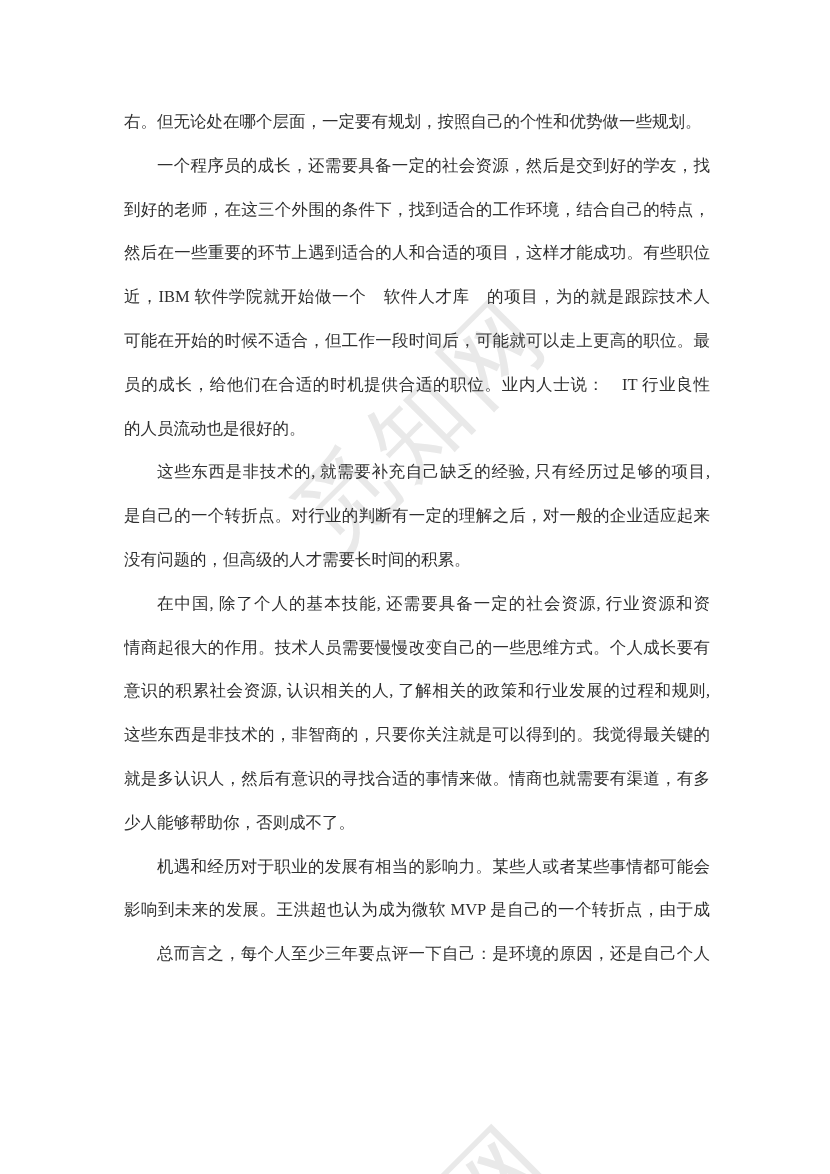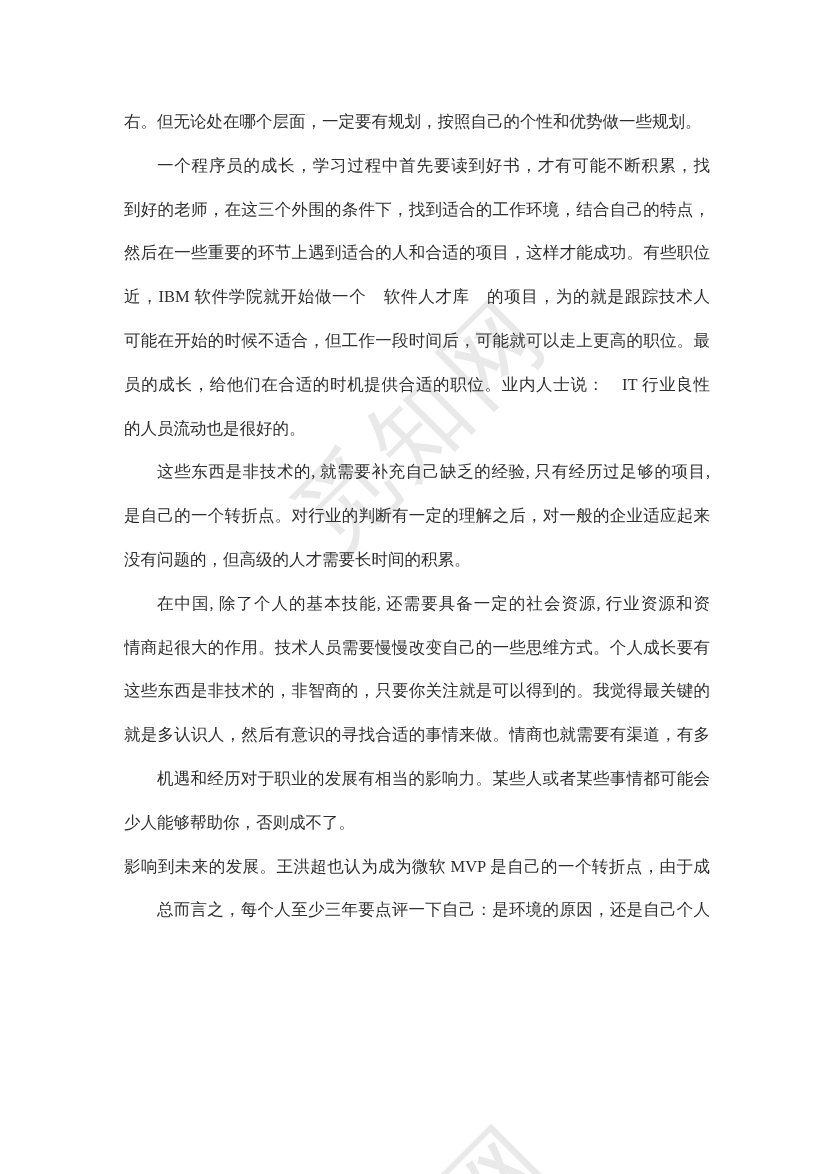--- a/index.html
+++ b/index.html
@@ -54,32 +54,33 @@
   }
 </style>
 </head>
 <body>
 
 <div class="page">
   <div class="watermark center" style="color: rgb(233, 233, 233);">觅知网</div>
   <div class="watermark bottom" style="color: rgb(233, 233, 233);">觅知网</div>
   <div class="text-block" style="color: rgb(47, 47, 47);">
       <div class="text-line">右。但无论处在哪个层面，一定要有规划，按照自己的个性和优势做一些规划。</div>
-      <div class="text-line justify indent">一个程序员的成长，学习过程中首先要读到好书，才有可能不断积累，找</div>
+      <div class="text-line justify indent">一个程序员的成长，还需要具备一定的社会资源，然后是交到好的学友，找</div>
       <div class="text-line justify">到好的老师，在这三个外围的条件下，找到适合的工作环境，结合自己的特点，</div>
       <div class="text-line justify">然后在一些重要的环节上遇到适合的人和合适的项目，这样才能成功。有些职位</div>
       <div class="text-line justify">近，IBM 软件学院就开始做一个　软件人才库　的项目，为的就是跟踪技术人</div>
       <div class="text-line justify">可能在开始的时候不适合，但工作一段时间后，可能就可以走上更高的职位。最</div>
       <div class="text-line justify">员的成长，给他们在合适的时机提供合适的职位。业内人士说：　IT 行业良性</div>
       <div class="text-line">的人员流动也是很好的。</div>
       <div class="text-line justify indent">这些东西是非技术的, 就需要补充自己缺乏的经验, 只有经历过足够的项目,</div>
       <div class="text-line justify">是自己的一个转折点。对行业的判断有一定的理解之后，对一般的企业适应起来是</div>
       <div class="text-line">没有问题的，但高级的人才需要长时间的积累。</div>
       <div class="text-line justify indent">在中国, 除了个人的基本技能, 还需要具备一定的社会资源, 行业资源和资</div>
       <div class="text-line justify">情商起很大的作用。技术人员需要慢慢改变自己的一些思维方式。个人成长要有</div>
+      <div class="text-line justify">意识的积累社会资源, 认识相关的人, 了解相关的政策和行业发展的过程和规则,</div>
       <div class="text-line justify">这些东西是非技术的，非智商的，只要你关注就是可以得到的。我觉得最关键的</div>
       <div class="text-line justify">就是多认识人，然后有意识的寻找合适的事情来做。情商也就需要有渠道，有多</div>
+      <div class="text-line">少人能够帮助你，否则成不了。</div>
       <div class="text-line justify indent">机遇和经历对于职业的发展有相当的影响力。某些人或者某些事情都可能会</div>
-      <div class="text-line">少人能够帮助你，否则成不了。</div>
       <div class="text-line justify">影响到未来的发展。王洪超也认为成为微软 MVP 是自己的一个转折点，由于成</div>
       <div class="text-line justify indent">总而言之，每个人至少三年要点评一下自己：是环境的原因，还是自己个人</div>
     </div>
 </div>
 
 </body></html>

